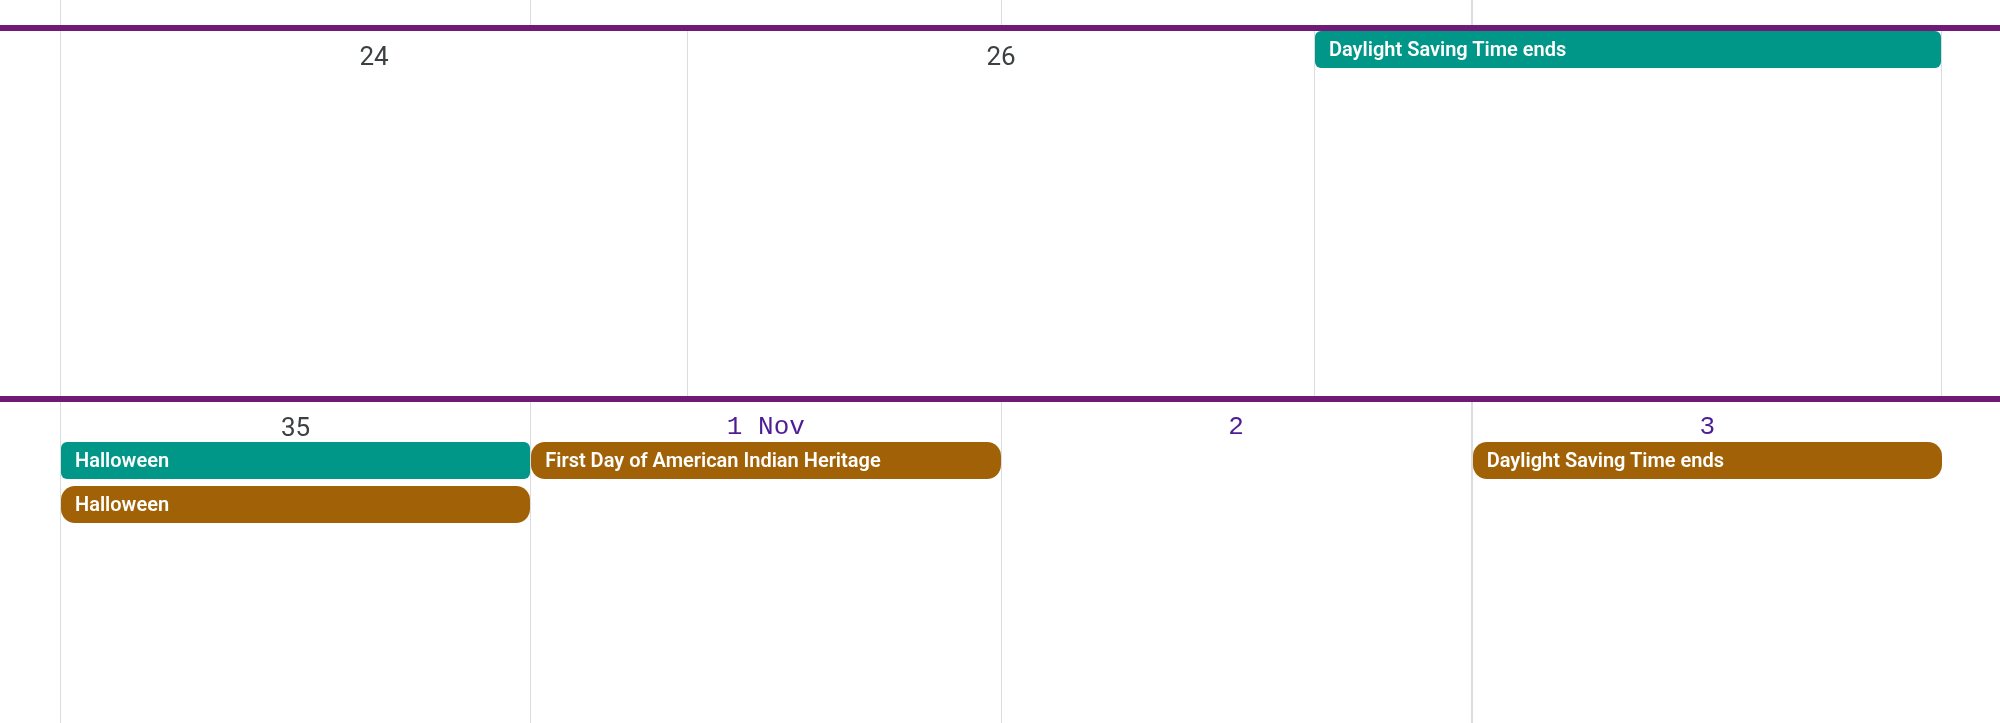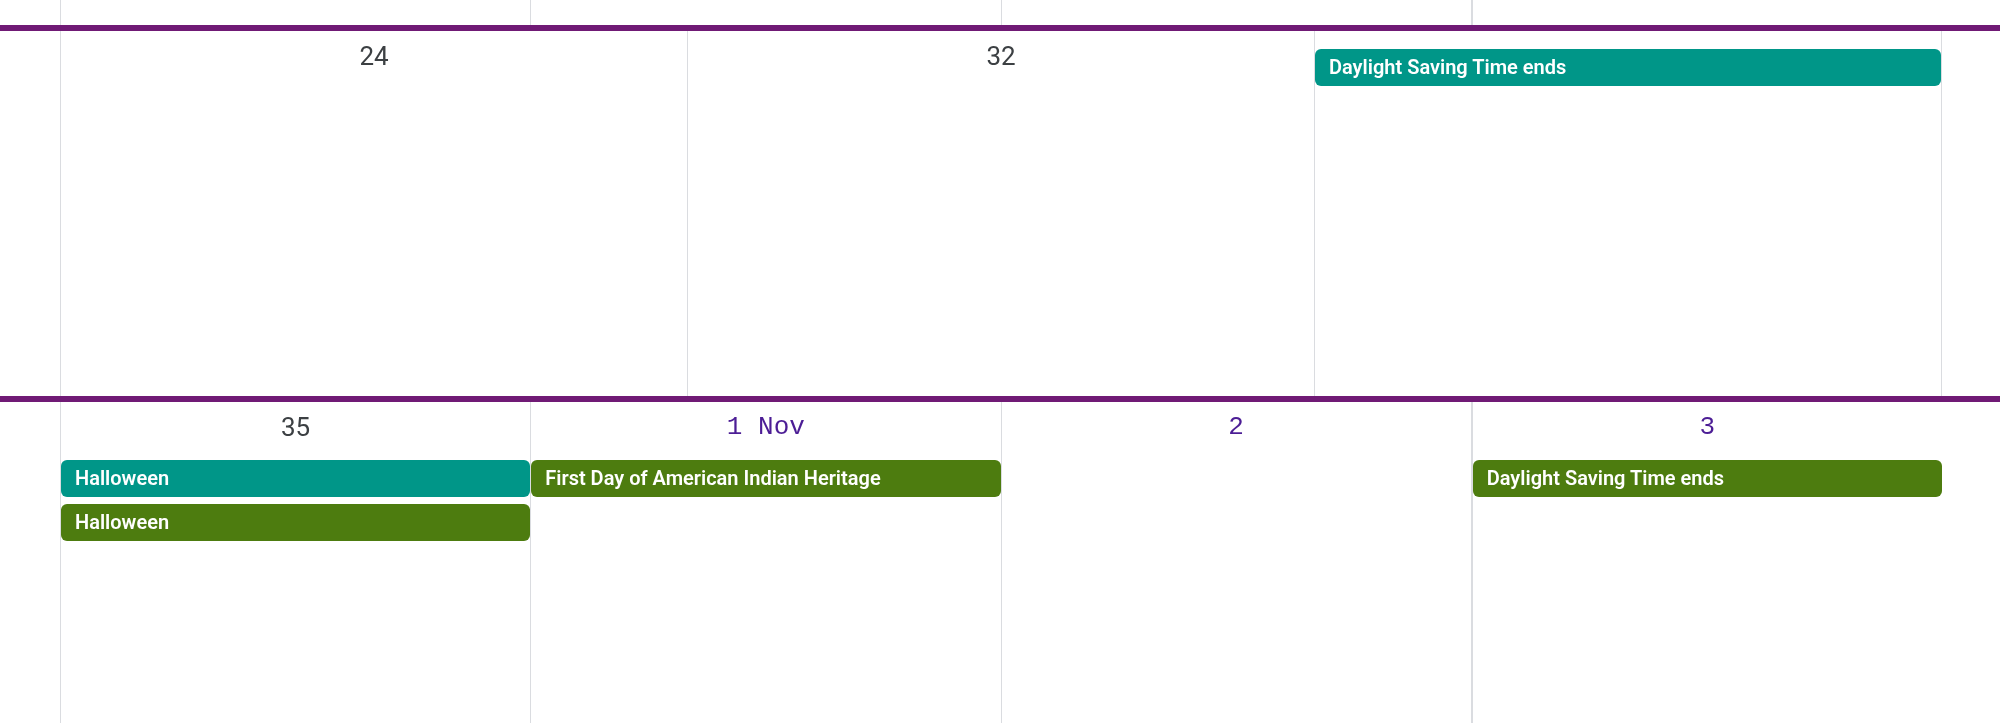--- a/index.html
+++ b/index.html
@@ -49,39 +49,39 @@
       color: #3c4043;
       font-weight: 400;
       cursor: pointer;
     }
     .day-number.dimmed {
       color: #4c1d95;
       font-family: Liberation Mono, monospace;
     }
     .events {
       padding: 0 0;
-      margin-top: 18px;
     }
     .event {
       border-radius: 6px;
       color: #fff;
       font-size: 20px;
       font-weight: 600;
       padding: 6px 14px 7px;
       margin-bottom: 7px;
       white-space: nowrap;
       overflow: hidden;
       text-overflow: clip;
       cursor: pointer;
     }
     .event.teal {
       background: #009688;
     }
     .event.green {
-      background: #4d7c0f;
+      background: #a16207;
+      border-radius: 14px;
     }
     .left-margin {
       width: 60px;
       flex: 0 0 60px;
       border-left: none;
     }
     .right-margin {
       width: 58px;
       flex: 0 0 58px;
     }
@@ -99,21 +99,21 @@
     <div class="right-margin"></div>
   </div>
 
   <div class="calendar-row week">
     <div class="left-margin"></div>
     <div class="calendar-cell">
       <div class="day-number">24</div>
       <div class="events"></div>
     </div>
     <div class="calendar-cell">
-      <div class="day-number">32</div>
+      <div class="day-number">26</div>
       <div class="events"></div>
     </div>
     <div class="calendar-cell">
       <div class="events">
         <div class="event teal">Daylight Saving Time ends</div>
       </div>
     </div>
     <div class="right-margin"></div>
   </div>
 

